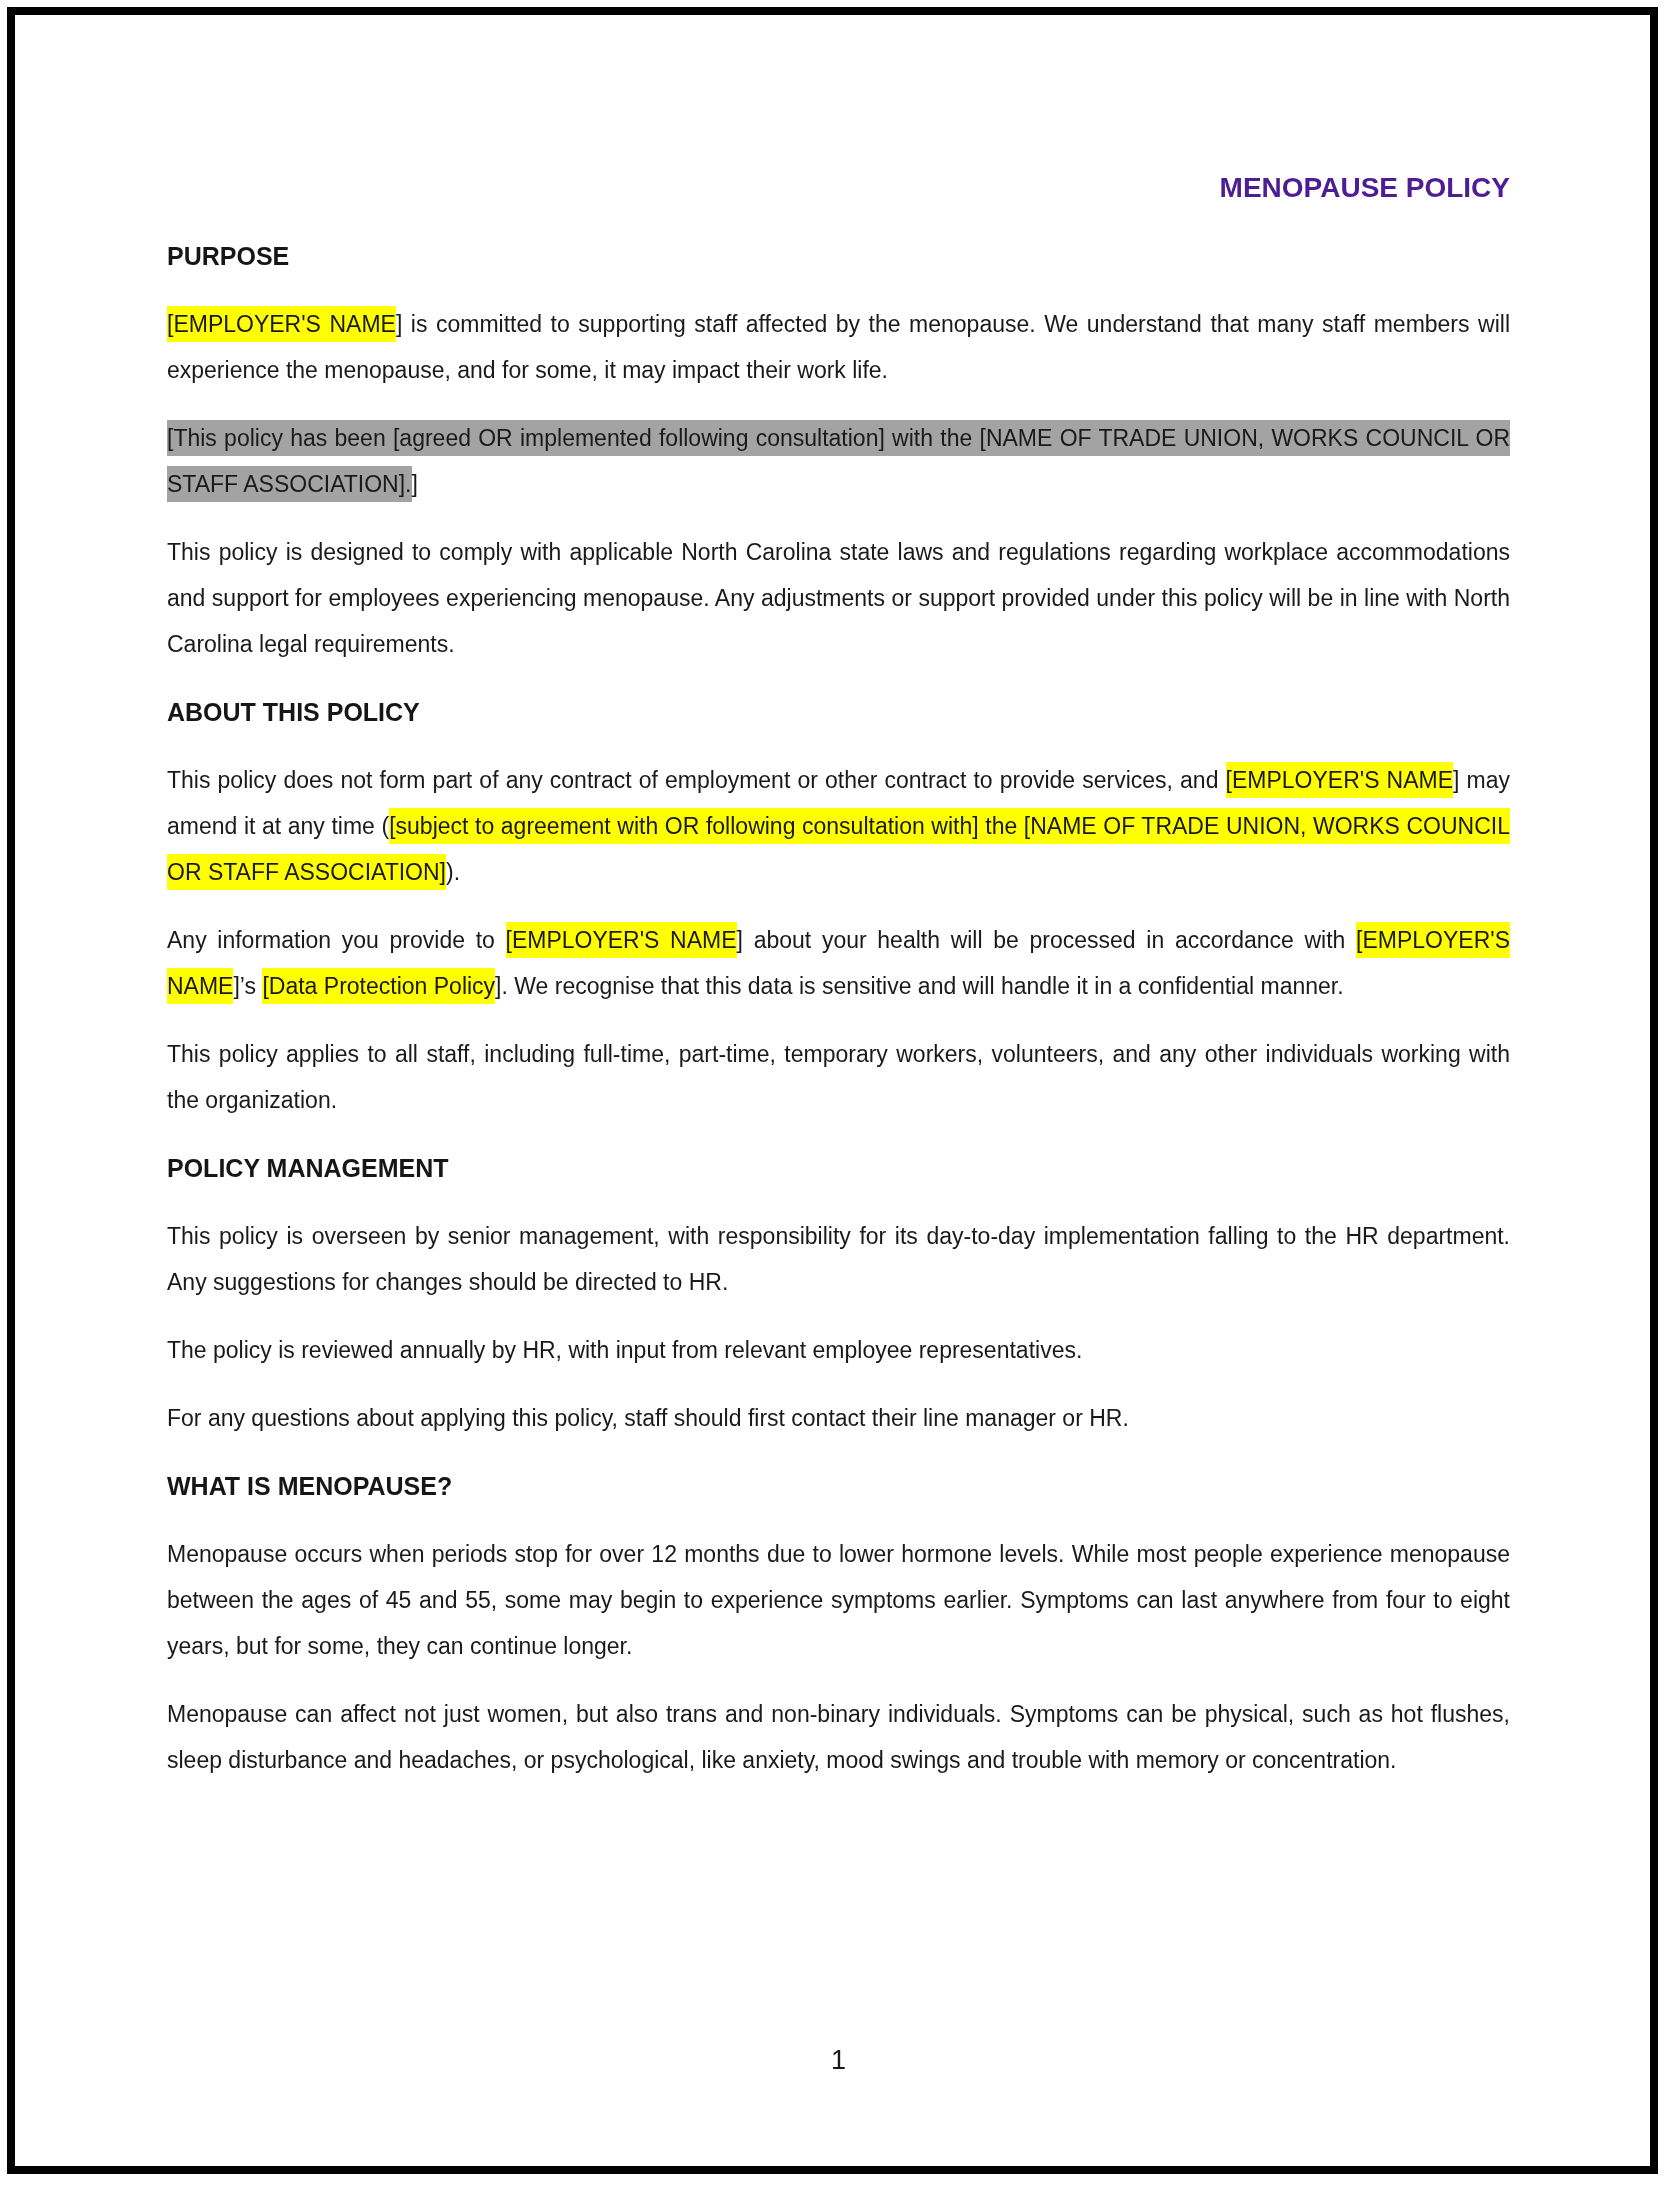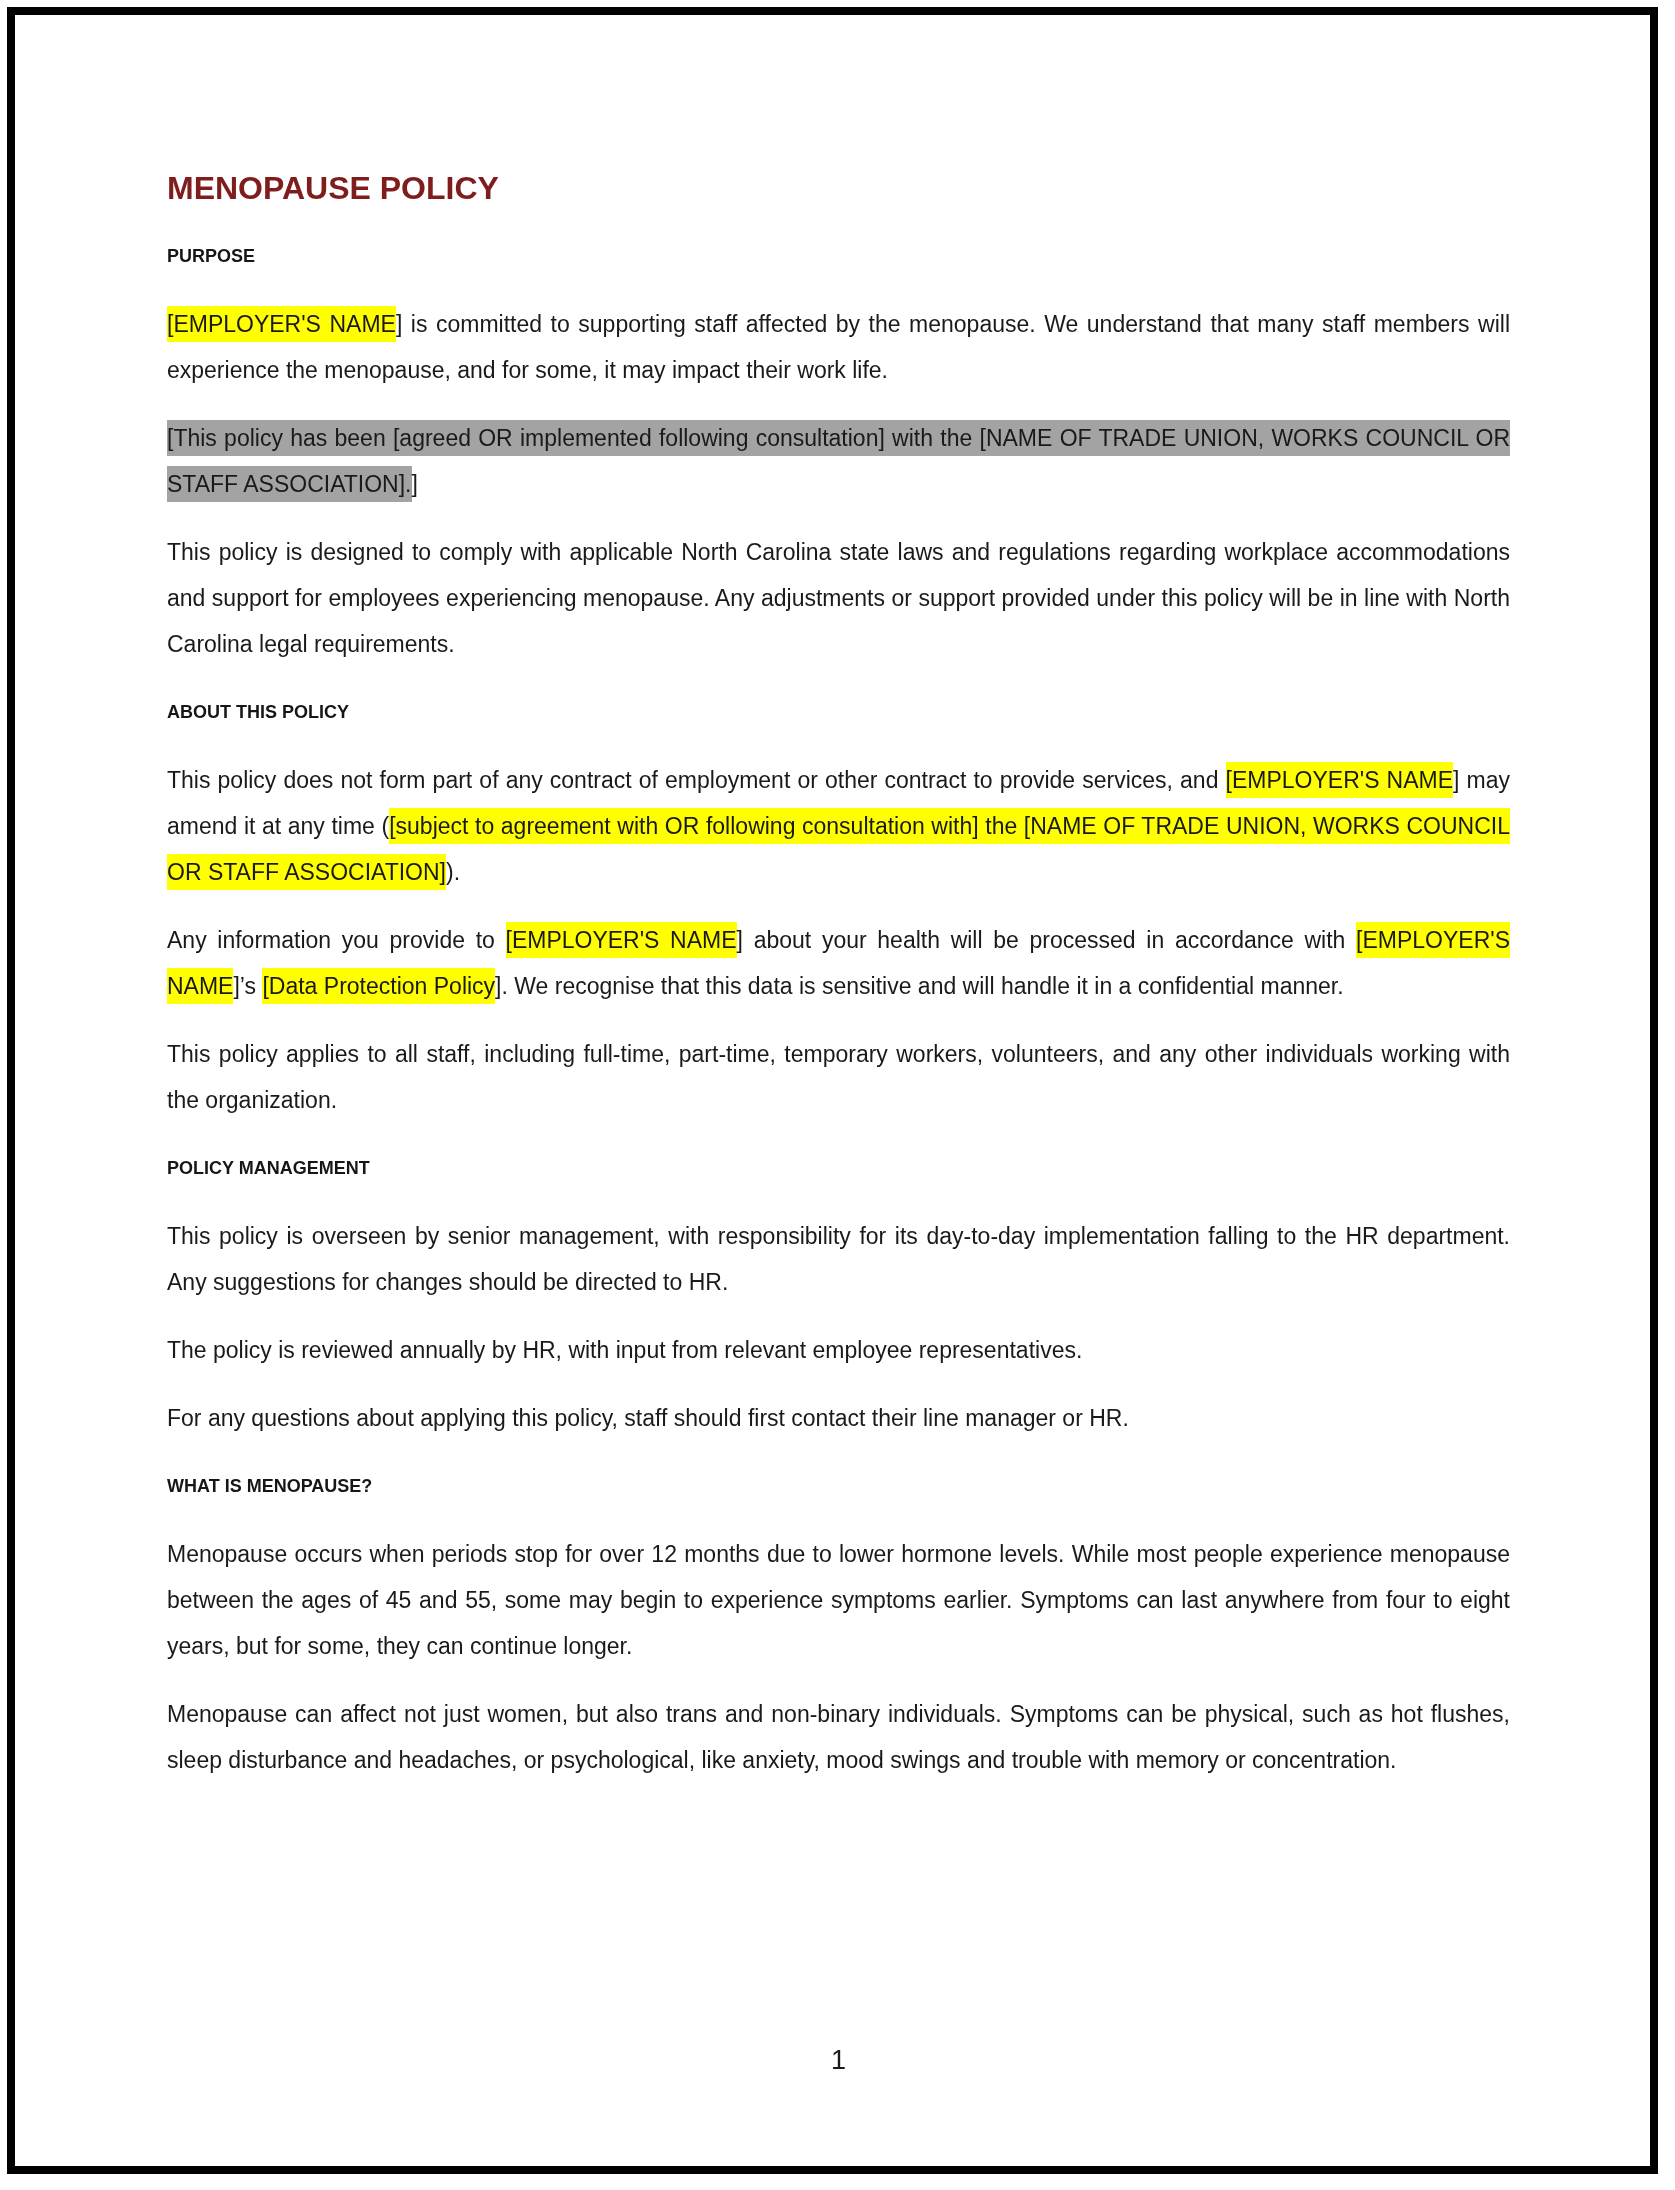--- a/index.html
+++ b/index.html
@@ -25,29 +25,29 @@
     box-sizing: border-box;
     pointer-events: none;
   }
   .content {
     position: absolute;
     left: 167px;
     top: 165px;
     width: 1343px;
   }
   .doc-title {
-    font-size: 32px;
+    font-size: 28px;
     font-weight: bold;
     line-height: 46px;
-    text-align: left;
+    text-align: right;
     margin: 0 0 22px 0;
-    color: #7f1d1d;
+    color: #4c1d95;
   }
   .section-heading {
-    font-size: 18px;
+    font-size: 25px;
     font-weight: bold;
     line-height: 46px;
     margin: 0 0 22px 0;
     color: #161616;
   }
   .para {
     font-size: 23px;
     line-height: 46px;
     margin: 0 0 22px 0;
     text-align: justify;

